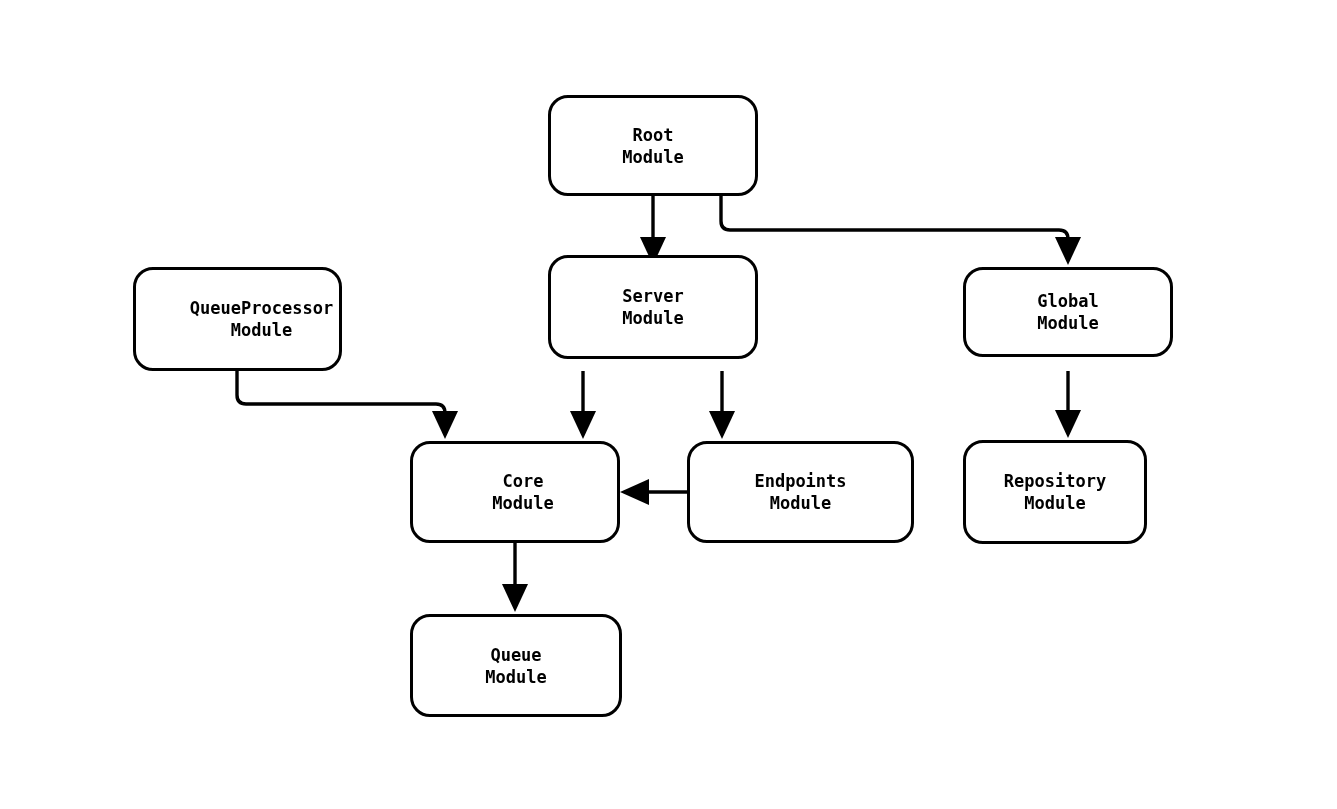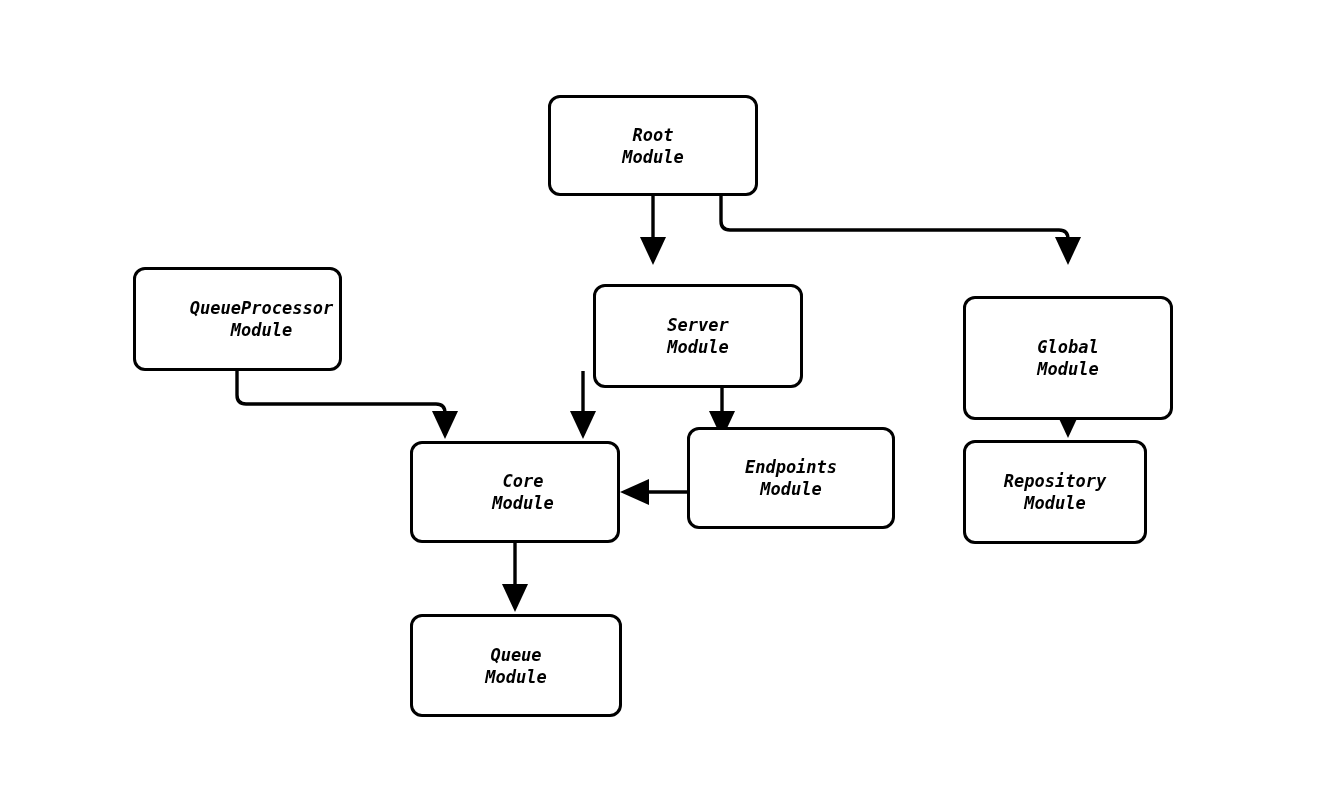--- a/index.html
+++ b/index.html
@@ -22,28 +22,27 @@
     position: absolute;
     top: 0;
     left: 0;
     width: 1337px;
     height: 809px;
   }
   .node {
     position: absolute;
     box-sizing: border-box;
     border: 3px solid #000000;
-    border-radius: 12px;
+    border-radius: 20px;
     background: #ffffff;
     display: flex;
     flex-direction: column;
     align-items: center;
     justify-content: center;
     z-index: 2;
-    font-style: italic;
   }
   .node-label {
     font-family: "DejaVu Sans Mono", "Liberation Mono", monospace;
     font-size: 17px;
     font-weight: 700;
     line-height: 22px;
     color: #000000;
     text-align: center;
     white-space: pre;
     letter-spacing: 0px;
@@ -109,36 +108,36 @@
   <div class="node" style="left:548px; top:95px; width:210px; height:101px;">
     <div class="node-label">Root</div>
     <div class="node-label-line2">Module</div>
   </div>
 
   <div class="node" style="left:133px; top:267px; width:209px; height:104px;padding-left:48px;">
     <div class="node-label">QueueProcessor</div>
     <div class="node-label-line2">Module</div>
   </div>
 
-  <div class="node" style="left:548px; top:284px; width:210px; height:104px;margin-left:45px;">
+  <div class="node" style="left:548px; top:255px; width:210px; height:104px;">
     <div class="node-label">Server</div>
     <div class="node-label-line2">Module</div>
   </div>
 
-  <div class="node" style="left:963px; top:267px; width:210px; height:124px;margin-top:29px;">
+  <div class="node" style="left:963px; top:267px; width:210px; height:90px;">
     <div class="node-label">Global</div>
     <div class="node-label-line2">Module</div>
   </div>
 
   <div class="node" style="left:410px; top:441px; width:210px; height:102px;padding-left:16px;">
     <div class="node-label">Core</div>
     <div class="node-label-line2">Module</div>
   </div>
 
-  <div class="node" style="left:687px; top:427px; width:208px; height:102px;">
+  <div class="node" style="left:687px; top:441px; width:227px; height:102px;">
     <div class="node-label">Endpoints</div>
     <div class="node-label-line2">Module</div>
   </div>
 
   <div class="node" style="left:963px; top:440px; width:184px; height:104px;">
     <div class="node-label">Repository</div>
     <div class="node-label-line2">Module</div>
   </div>
 
   <div class="node" style="left:410px; top:614px; width:212px; height:103px;">

